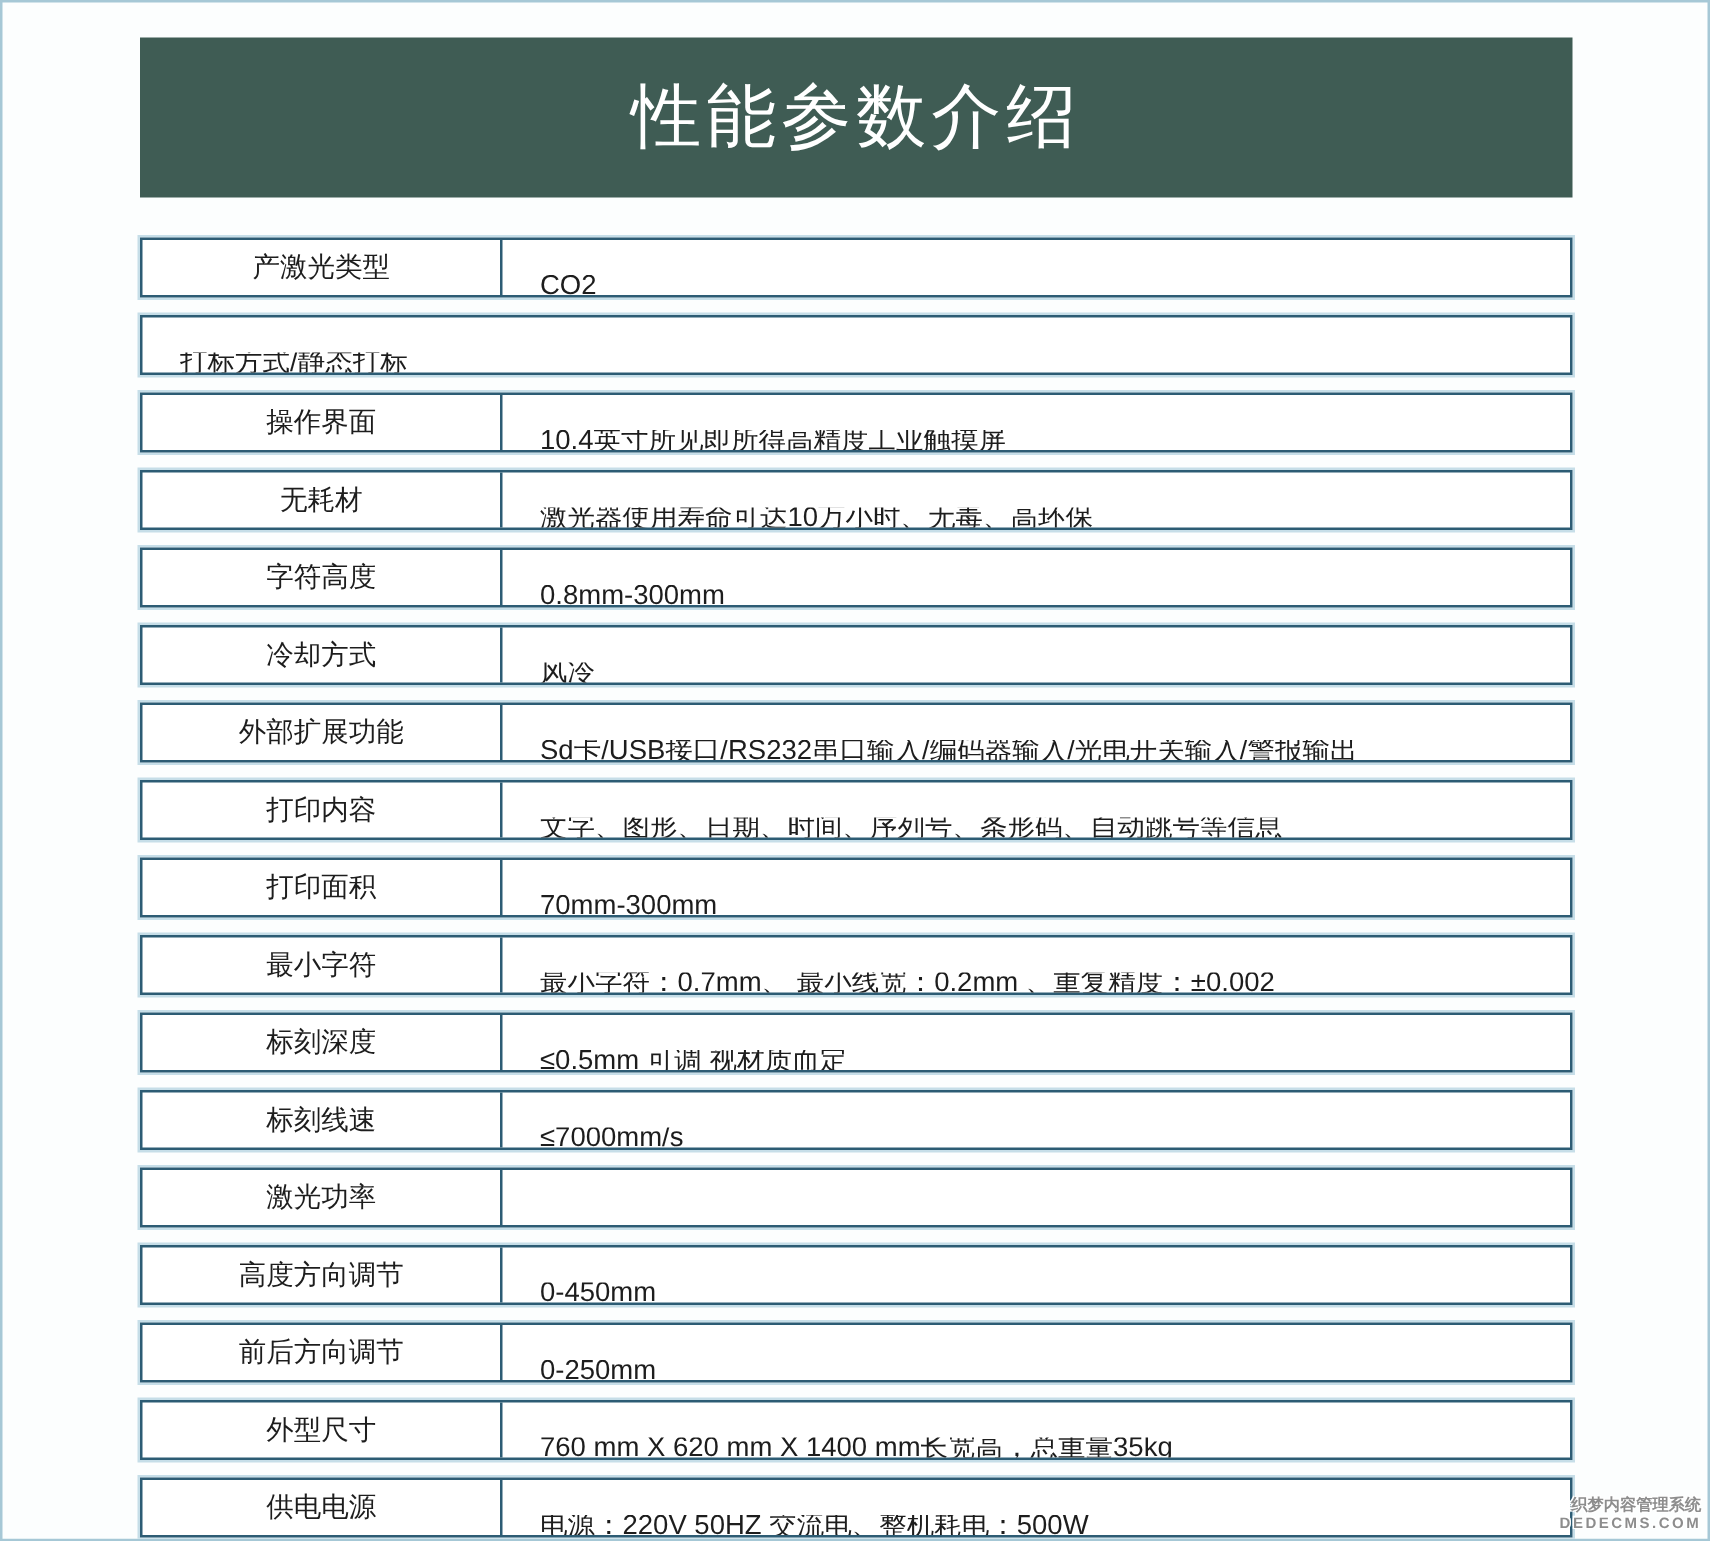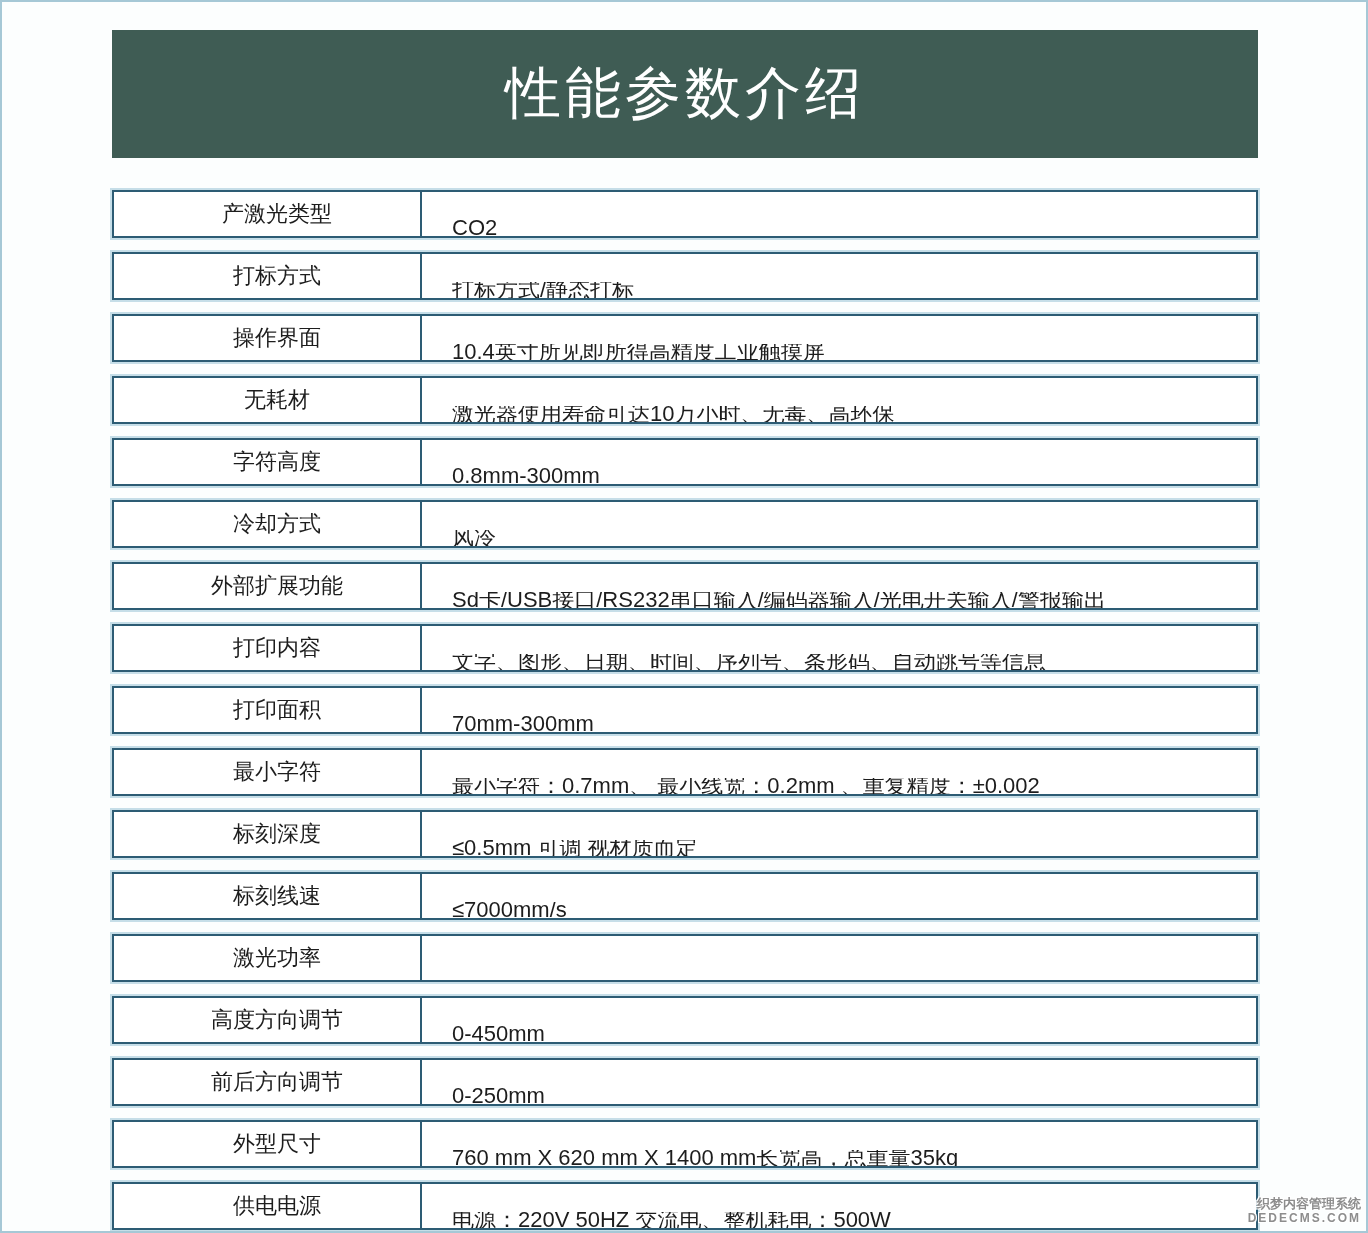--- a/index.html
+++ b/index.html
@@ -37,21 +37,20 @@
   }
   .spec-row {
     box-sizing: border-box;
     height: 48px;
     background: #ffffff;
     border: 2px solid var(--row-border, #2d5c74);
     box-shadow: 0 0 0 2px var(--row-glow, #c6dee8);
     margin-bottom: 14px;
     display: flex;
     align-items: stretch;
-    padding-left: 20px;
   }
   .cell-label {
     box-sizing: border-box;
     width: 288px;
     flex: 0 0 288px;
     border-right: 2px solid var(--row-border, #2d5c74);
     display: flex;
     align-items: center;
     justify-content: center;
     font-size: 22px;
@@ -99,23 +98,20 @@
   <div class="spec-row">
     <div class="cell-label">
       <span>产激光类型</span>
     </div>
     <div class="cell-value">
       <span>CO2</span>
     </div>
   </div>
 
   <div class="spec-row">
-    <div class="cell-label">
-      <span>打标方式</span>
-    </div>
     <div class="cell-value">
       <span>打标方式/静态打标</span>
     </div>
   </div>
 
   <div class="spec-row">
     <div class="cell-label">
       <span>操作界面</span>
     </div>
     <div class="cell-value">

